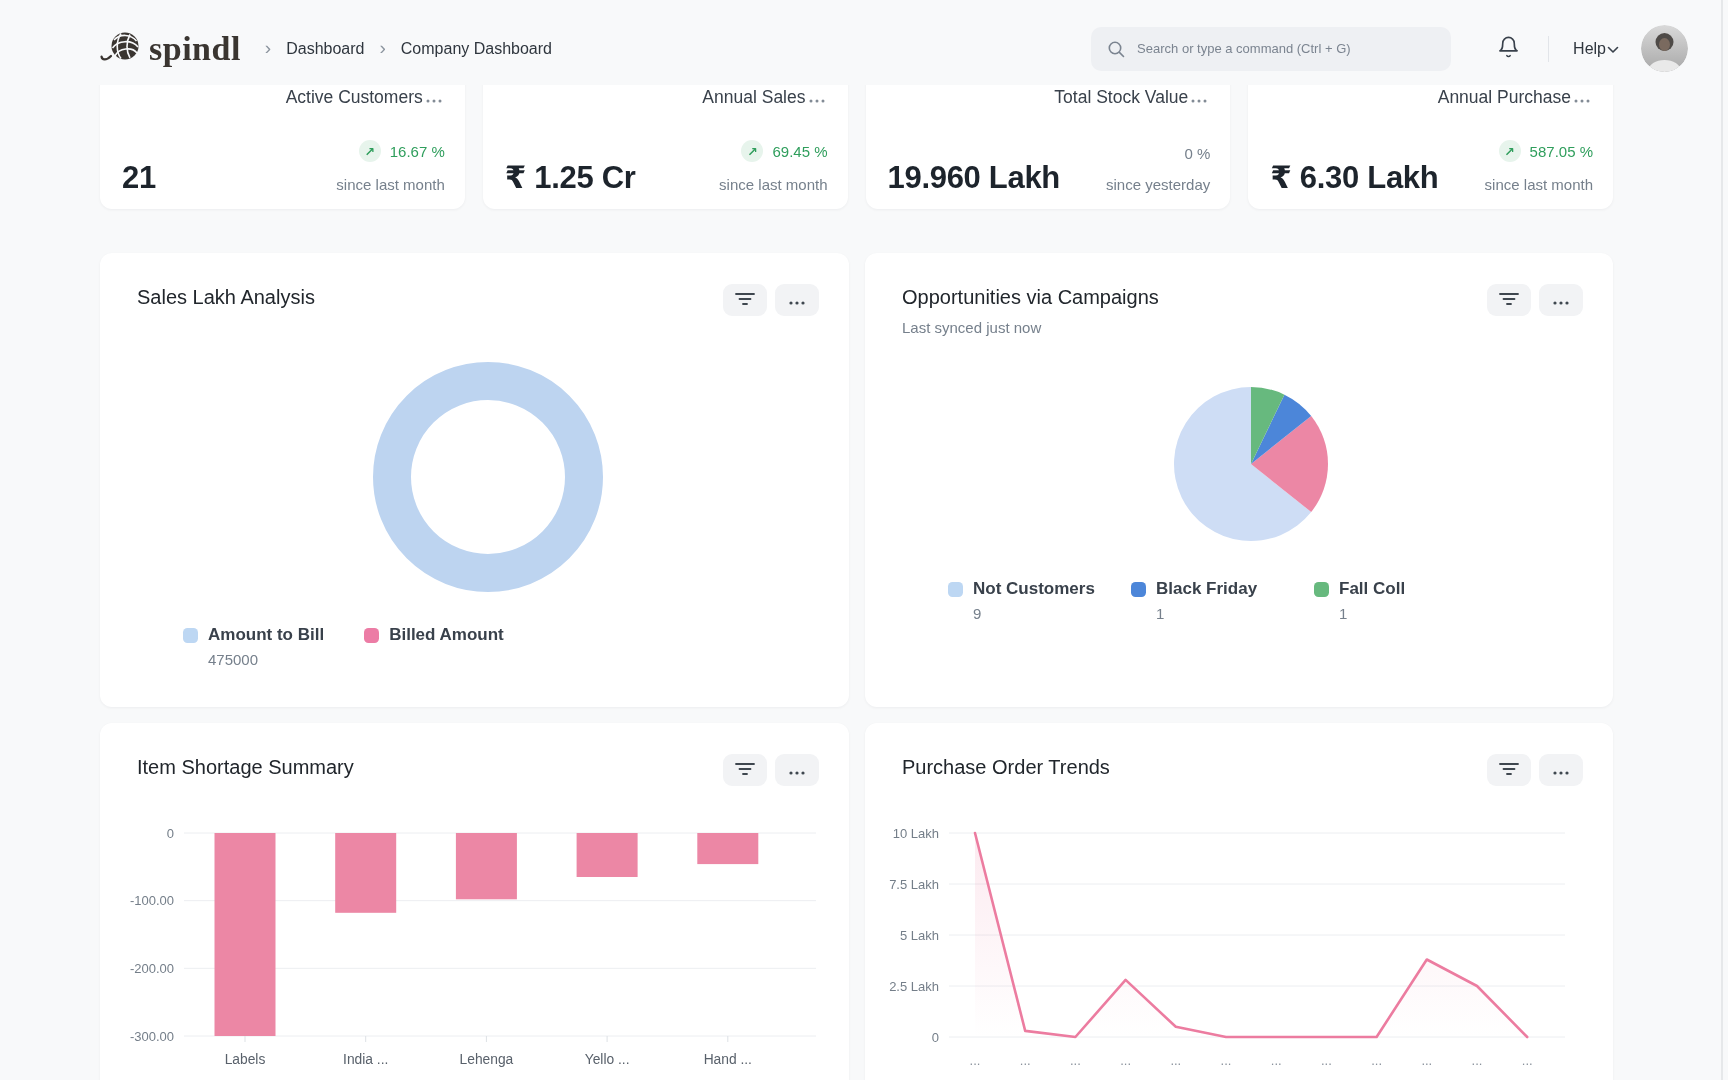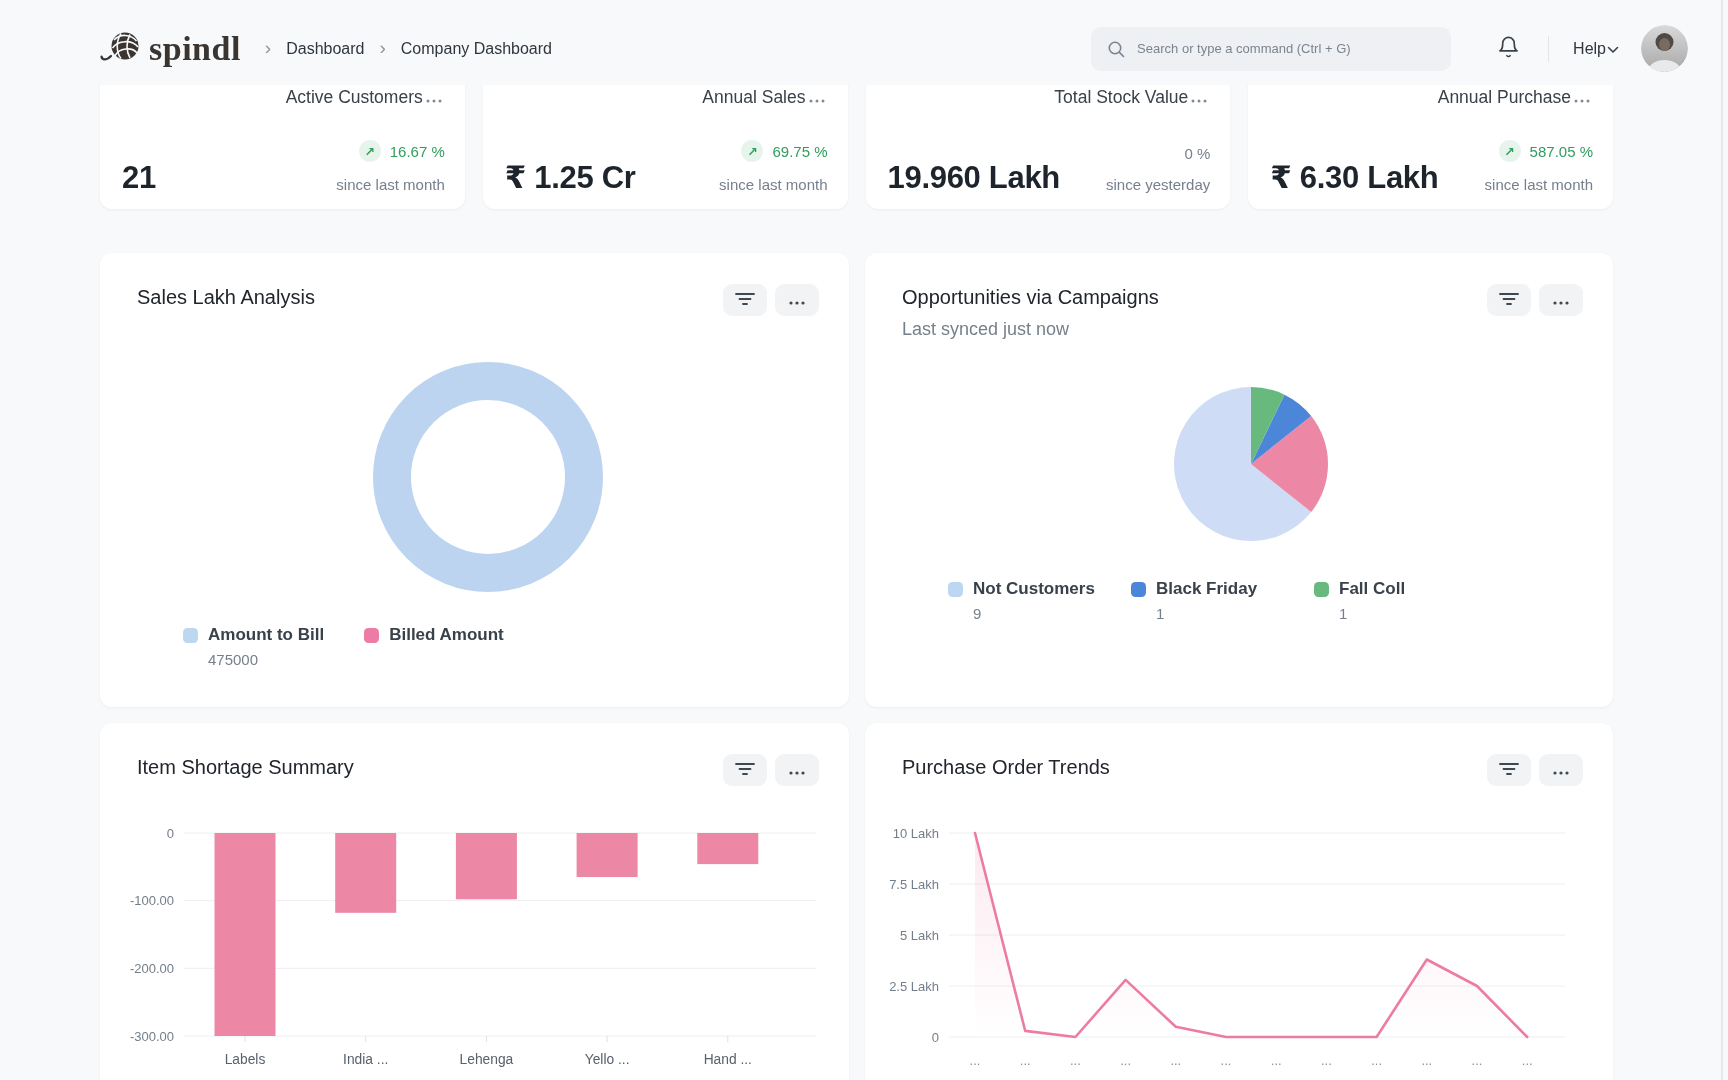--- a/index.html
+++ b/index.html
@@ -39,21 +39,21 @@
   .chg-ico{width:22px;height:22px;border-radius:50%;background:#e7f4ec;display:flex;align-items:center;justify-content:center;font-size:12.5px;color:#2f9e5c;font-weight:700;}
   .kpi-period{margin-top:14px;font-size:15px;color:#76808c;}
   .kpi-card.flat .chg-row{color:#76808c;font-weight:400;}
 
   
   .chart-row1{position:absolute;left:100px;top:253px;width:1513px;height:454px;display:flex;gap:16px;z-index:1;}
   .chart-row2{position:absolute;left:100px;top:723px;width:1513px;height:440px;display:flex;gap:16px;z-index:1;}
   .chart-card{background:#fff;border-radius:12px;box-shadow:0 1px 3px rgba(16,24,40,.05);position:relative;overflow:hidden;}
   .w-left{width:749px;} .w-right{width:748px;}
   .card-title{position:absolute;left:37px;top:31px;font-size:20px;font-weight:500;color:#21262c;line-height:27px;}
-  .card-sub{position:absolute;left:37px;top:66px;font-size:18px;color:#76808c;}
+  .card-sub{position:absolute;left:37px;top:66px;font-size:15px;color:#76808c;}
   .card-btns{position:absolute;top:31px;right:30px;display:flex;gap:8px;z-index:2;}
   .icon-btn{width:44px;height:32px;background:#f2f3f5;border:none;border-radius:9px;display:flex;align-items:center;justify-content:center;cursor:pointer;}
   .chart-svg{position:absolute;left:0;top:0;}
 
   
   .legend-item{display:flex;gap:10px;align-items:flex-start;}
   .swatch{width:15px;height:15px;border-radius:4.5px;margin-top:3px;flex:none;}
   .legend-label{font-size:17px;font-weight:600;color:#39414b;white-space:nowrap;}
   .legend-value{font-size:15px;color:#76808c;margin-top:6px;min-height:15px;}
   .donut-legend{position:absolute;left:83px;top:372px;display:flex;gap:40px;}
@@ -166,21 +166,21 @@
                 <circle cx="3" cy="2" r="1.5"></circle>
                 <circle cx="9" cy="2" r="1.5"></circle>
                 <circle cx="15" cy="2" r="1.5"></circle>
               </svg></span></button>
       </div>
       <div class="kpi-bottom">
         <span class="kpi-value">₹ 1.25 Cr</span>
         <div class="kpi-change">
           <div class="chg-row">
               <span class="chg-ico">↗</span>
-              <span>69.75 %</span>
+              <span>69.45 %</span>
             </div>
           <div class="kpi-period">since last month</div>
         </div>
       </div>
     </div>
 
     <div class="kpi-card flat">
       <div class="kpi-top">
         <span class="kpi-title">Total Stock Value</span>
         <button class="kpi-more"><span><svg width="18" height="4" viewBox="0 0 18 4" fill="#828b95">

